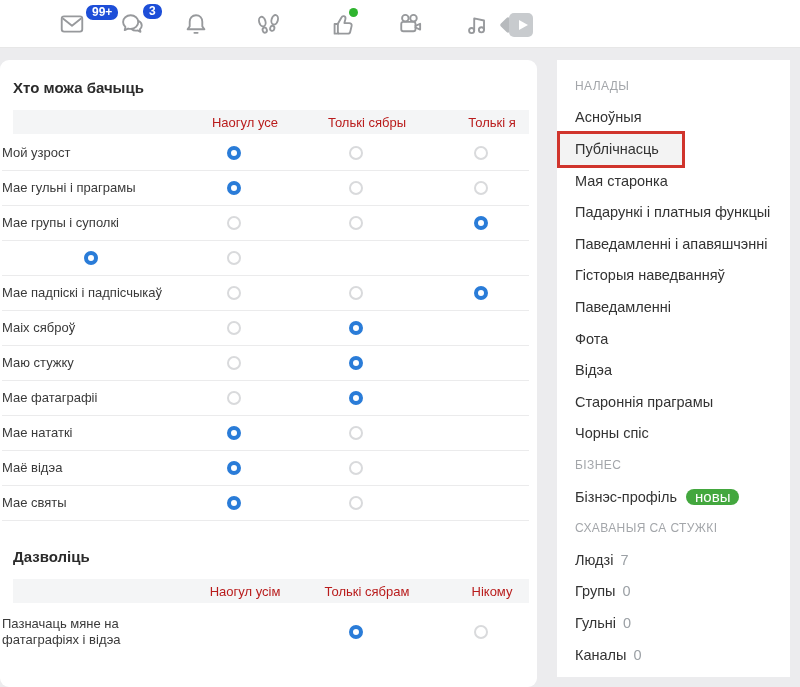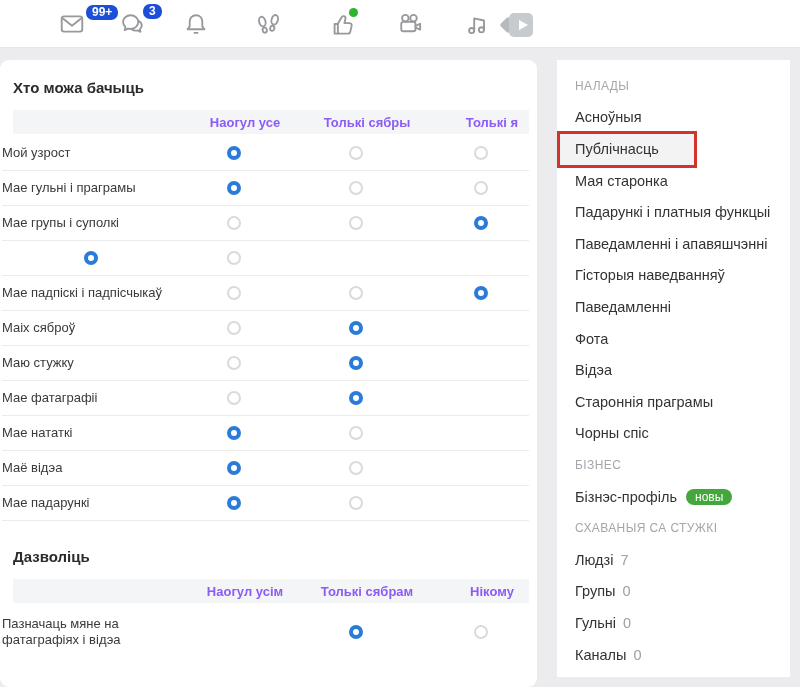--- a/index.html
+++ b/index.html
@@ -22,42 +22,42 @@
   .okvideo .body{position:absolute;left:7px;top:0;width:24px;height:24px;background:#c8cbce;
                  border-radius:5px;}
   .okvideo .tri{position:absolute;left:17px;top:7px;width:0;height:0;
                 border-left:9px solid #fff;border-top:5px solid transparent;border-bottom:5px solid transparent;}
 
   
   .main-panel{position:absolute;left:0;top:60px;width:537px;height:627px;background:#fff;border-radius:9px;}
   .section-title{padding:19px 13px 14px 13px;font-size:15px;font-weight:bold;color:#2b2b2b;}
   .section-title.second{padding-top:27px;}
   .thead{display:grid;grid-template-columns:177px 110px 134px 116px;align-items:center;
-         height:24px;background:#f4f5f6;margin:0 8px 2px 13px;font-size:13px;color:#8b5cf6;font-weight:bold;}
+         height:24px;background:#f4f5f6;margin:0 8px 2px 13px;font-size:13px;color:#b91c1c;}
   .thead .hcell{text-align:center;}
   .t-row{display:grid;grid-template-columns:177px 110px 134px 116px;align-items:center;
          height:34px;margin:0 8px 0 2px;border-bottom:1px solid #ebebec;}
   .t-row.tall{height:54px;border-bottom:none;}
   .t-label{font-size:13px;color:#3a3a3a;line-height:16px;padding-right:8px;}
   .cell{display:flex;justify-content:center;align-items:center;}
   .radio{width:14px;height:14px;border-radius:50%;box-sizing:border-box;background:#fff;}
   .radio.empty{border:2px solid #d9dadc;}
   .radio.selected{border:4.5px solid #2a7cd8;}
 
   
   .sidebar{position:absolute;left:557px;top:60px;width:233px;height:617px;background:#fff;
            padding-top:10px;box-sizing:border-box;}
   .side-item{height:31.6px;display:flex;align-items:center;padding-left:18px;
              font-size:14.5px;color:#333;cursor:pointer;}
   .side-header{height:31.6px;display:flex;align-items:center;padding-left:18px;
                font-size:12px;color:#a3a6aa;letter-spacing:.4px;}
-  .side-item.selected{background:#f3f3f3;border:3px solid #d0342c;width:140px;
+  .side-item.selected{background:#f3f3f3;border:3px solid #d0342c;width:128px;
                       box-sizing:border-box;height:37px;margin:-2.7px 0;padding-left:15px;}
   .side-count{color:#9ba0a5;margin-left:7px;}
-  .new-badge{background:#43a73e;color:#fff;font-size:12px;border-radius:9px;
+  .new-badge{background:#43a73e;color:#fff;font-size:15px;border-radius:9px;
              padding:3px 9px;margin-left:9px;line-height:10px;}
 </style>
 </head>
 <body>
 
 <div class="page">
 
   <div class="topbar">
 
     <div class="tb-icon" style="left:58px">
@@ -241,21 +241,21 @@
           <div class="t-label">Маё відэа</div>
           <div class="cell">
             <span class="radio selected"></span>
           </div>
           <div class="cell">
             <span class="radio empty"></span>
           </div>
           <div class="cell"></div>
         </div>
         <div class="t-row">
-          <div class="t-label">Мае падарункі</div>
+          <div class="t-label">Мае святы</div>
           <div class="cell">
             <span class="radio selected"></span>
           </div>
           <div class="cell">
             <span class="radio empty"></span>
           </div>
           <div class="cell"></div>
         </div>
       </div>
 

